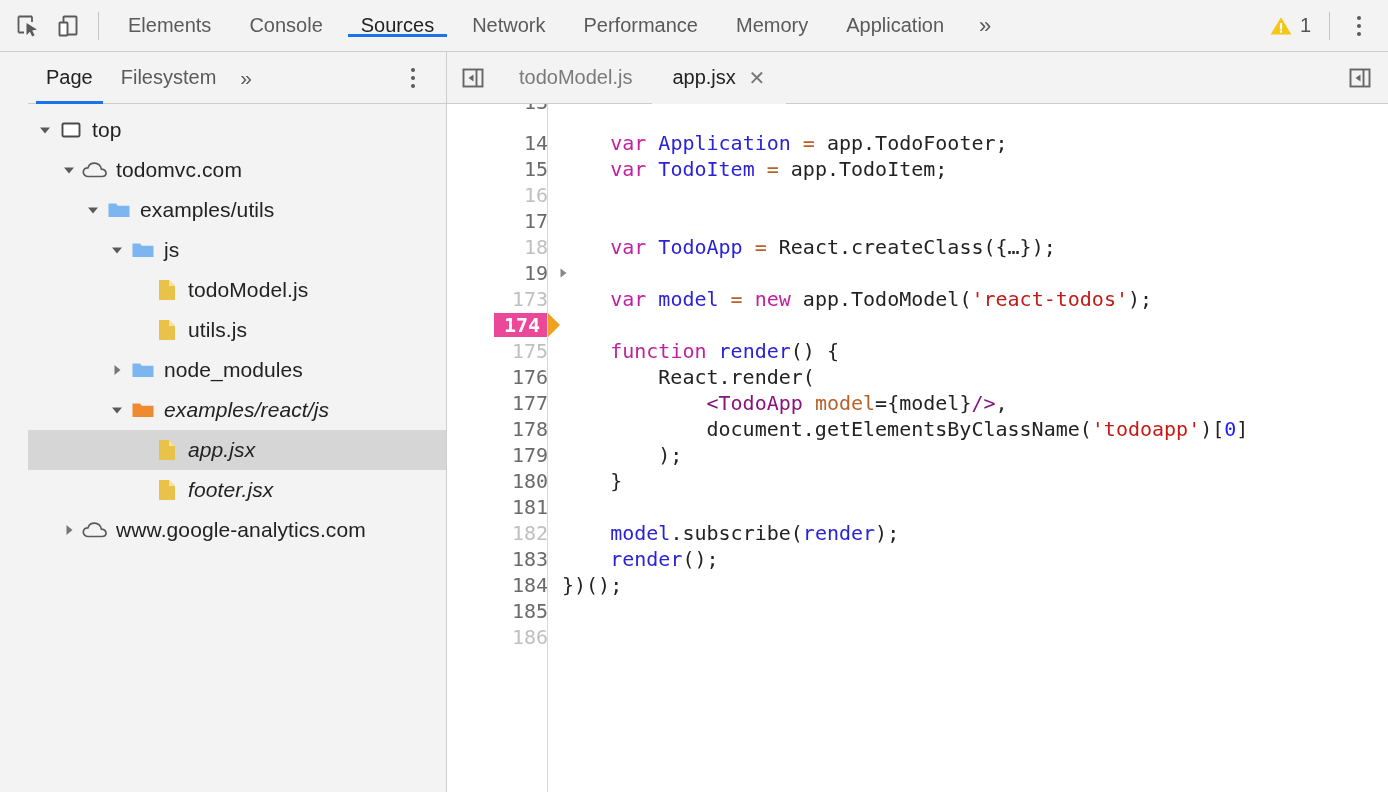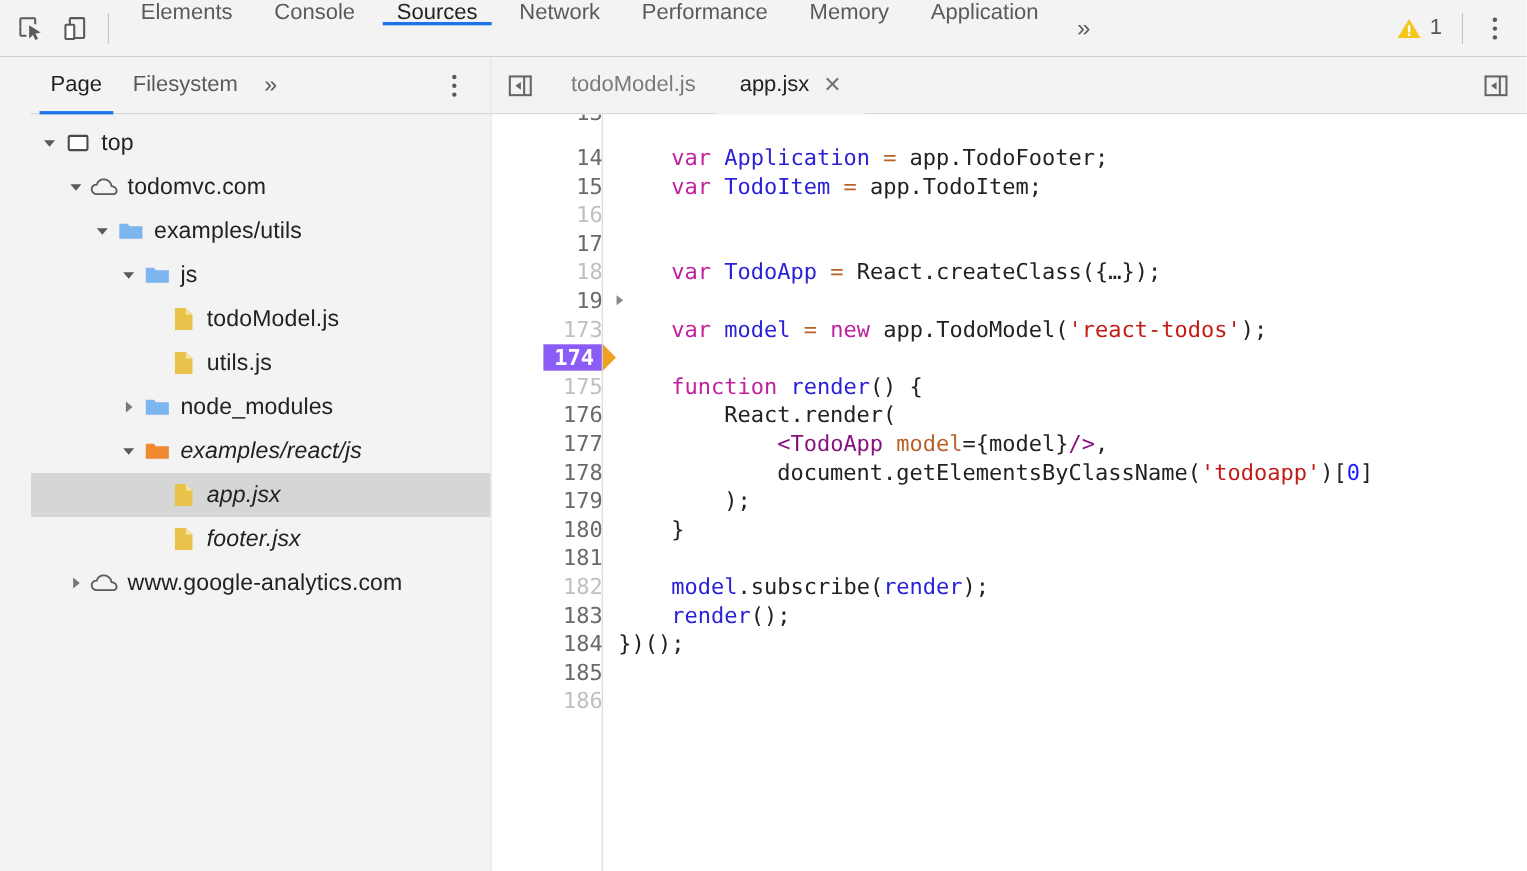--- a/index.html
+++ b/index.html
@@ -20,21 +20,21 @@
     display: flex; align-items: center;
     padding: 0 10px 0 8px;
   }
   .tb-icon-btn {
     width: 40px; height: 40px;
     display: flex; align-items: center; justify-content: center;
     cursor: pointer; border-radius: 2px;
   }
   .tb-sep { width: 1px; height: 28px; background: #c4c4c4; margin: 0 10px; }
 
-  .panel-tabs { display: flex; align-items: flex-start; height: 52px; }
+  .panel-tabs { display: flex; align-items: center; height: 52px; }
   .panel-tab {
     display: flex; align-items: center;
     padding: 0 19px;
     font-size: 20px; color: #5a5a5a;
     cursor: pointer; position: relative;
     white-space: nowrap;
   }
   .panel-tab.active { color: #222; }
   .panel-tab.active::after {
     content: ""; position: absolute;
@@ -157,21 +157,21 @@
     height: 26px; line-height: 26px;
     display: flex; align-items: center; justify-content: flex-end;
     padding-right: 0; color: #6a6a6a;
     position: relative;
   }
   .gline.dim { color: #c0c0c0; }
   .gline.bp { padding-right: 0; }
   .bp-marker {
     position: absolute; right: 0px; top: 1px;
     height: 24px; padding: 0 8px 0 10px;
-    background: #8b5cf6;
+    background: #ec4899;
     color: #fff; font-weight: bold;
     display: flex; align-items: center;
     line-height: 24px;
   }
   .bp-marker::after {
     content: ""; position: absolute; right: -12px; top: 0;
     border-top: 12px solid transparent;
     border-bottom: 12px solid transparent;
     border-left: 12px solid #f0a020;
   }

